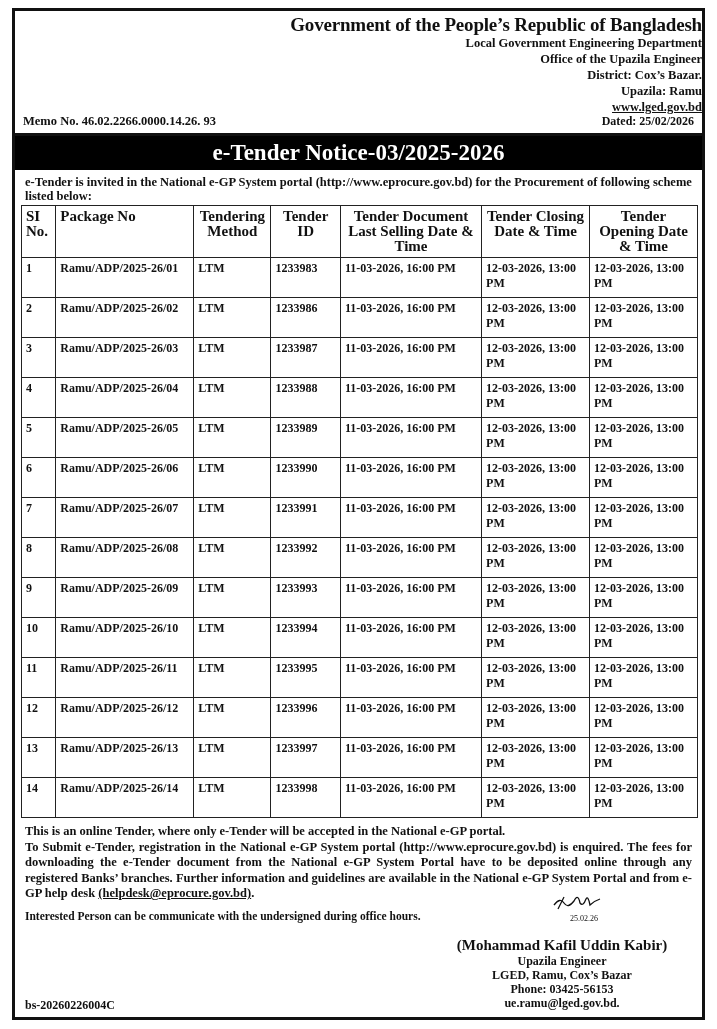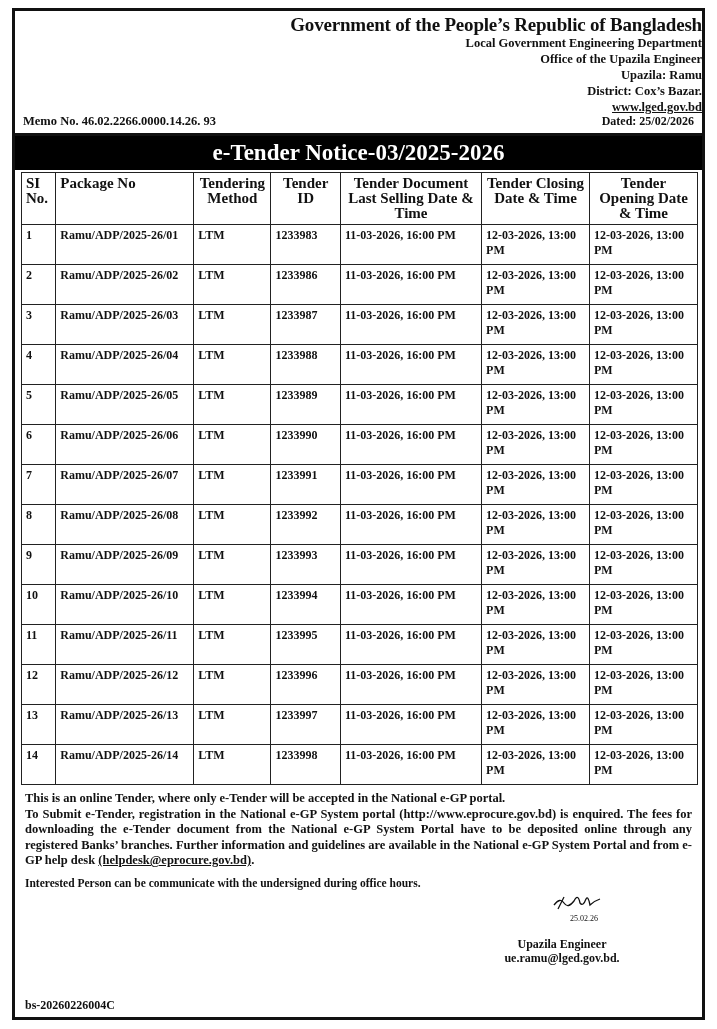--- a/index.html
+++ b/index.html
@@ -37,29 +37,30 @@
   .ref { position: absolute; left: 10px; bottom: 4px; font-size: 12px; font-weight: bold; }
 </style>
 </head>
 <body>
 
 <div class="frame">
   <div class="header">
     <div class="gov-title">Government of the People’s Republic of Bangladesh</div>
     <div class="sub">Local Government Engineering Department</div>
     <div class="sub">Office of the Upazila Engineer</div>
+    <div class="sub">District: Cox’s Bazar.</div>
     <div class="sub">Upazila: Ramu</div>
-    <div class="sub">District: Cox’s Bazar.</div>
     <div class="sub url">www.lged.gov.bd</div>
     <div class="memo">Memo No. 46.02.2266.0000.14.26. 93</div>
     <div class="dated">Dated: 25/02/2026</div>
   </div>
 
   <div class="banner">e-Tender Notice-03/2025-2026</div>
 
+  <div class="intro">e-Tender is invited in the National e-GP System portal (http://www.eprocure.gov.bd) for the Procurement of following scheme listed below:</div>
 
   <table class="tender">
     <thead>
       <tr>
         <th class="col-sl">SI No.</th>
         <th class="col-pkg">Package No</th>
         <th class="col-method c">Tendering Method</th>
         <th class="col-id c">Tender ID</th>
         <th class="col-sell c">Tender Document Last Selling Date &amp; Time</th>
         <th class="col-close c">Tender Closing Date &amp; Time</th>
@@ -202,18 +203,21 @@
   </div>
   <div class="contact">Interested Person can be communicate with the undersigned during office hours.</div>
 
   <svg class="signature" viewBox="0 0 60 34">
     <path d="M4 14 Q10 6 14 12 T24 10 Q28 2 30 12 Q33 16 36 8 Q38 4 40 14 Q44 10 50 8" stroke="#111" stroke-width="1.3" fill="none"></path>
     <path d="M8 18 L14 6" stroke="#111" stroke-width="1.2" fill="none"></path>
     <text x="20" y="30" font-size="8" font-family="Liberation Serif, serif" fill="#111">25.02.26</text>
   </svg>
 
   <div class="sig-block">
+    <div class="name">(Mohammad Kafil Uddin Kabir)</div>
     <div>Upazila Engineer</div>
+    <div>LGED, Ramu, Cox’s Bazar</div>
+    <div>Phone: 03425-56153</div>
     <div>ue.ramu@lged.gov.bd.</div>
   </div>
 
   <div class="ref">bs-20260226004C</div>
 </div>
 
 </body></html>

